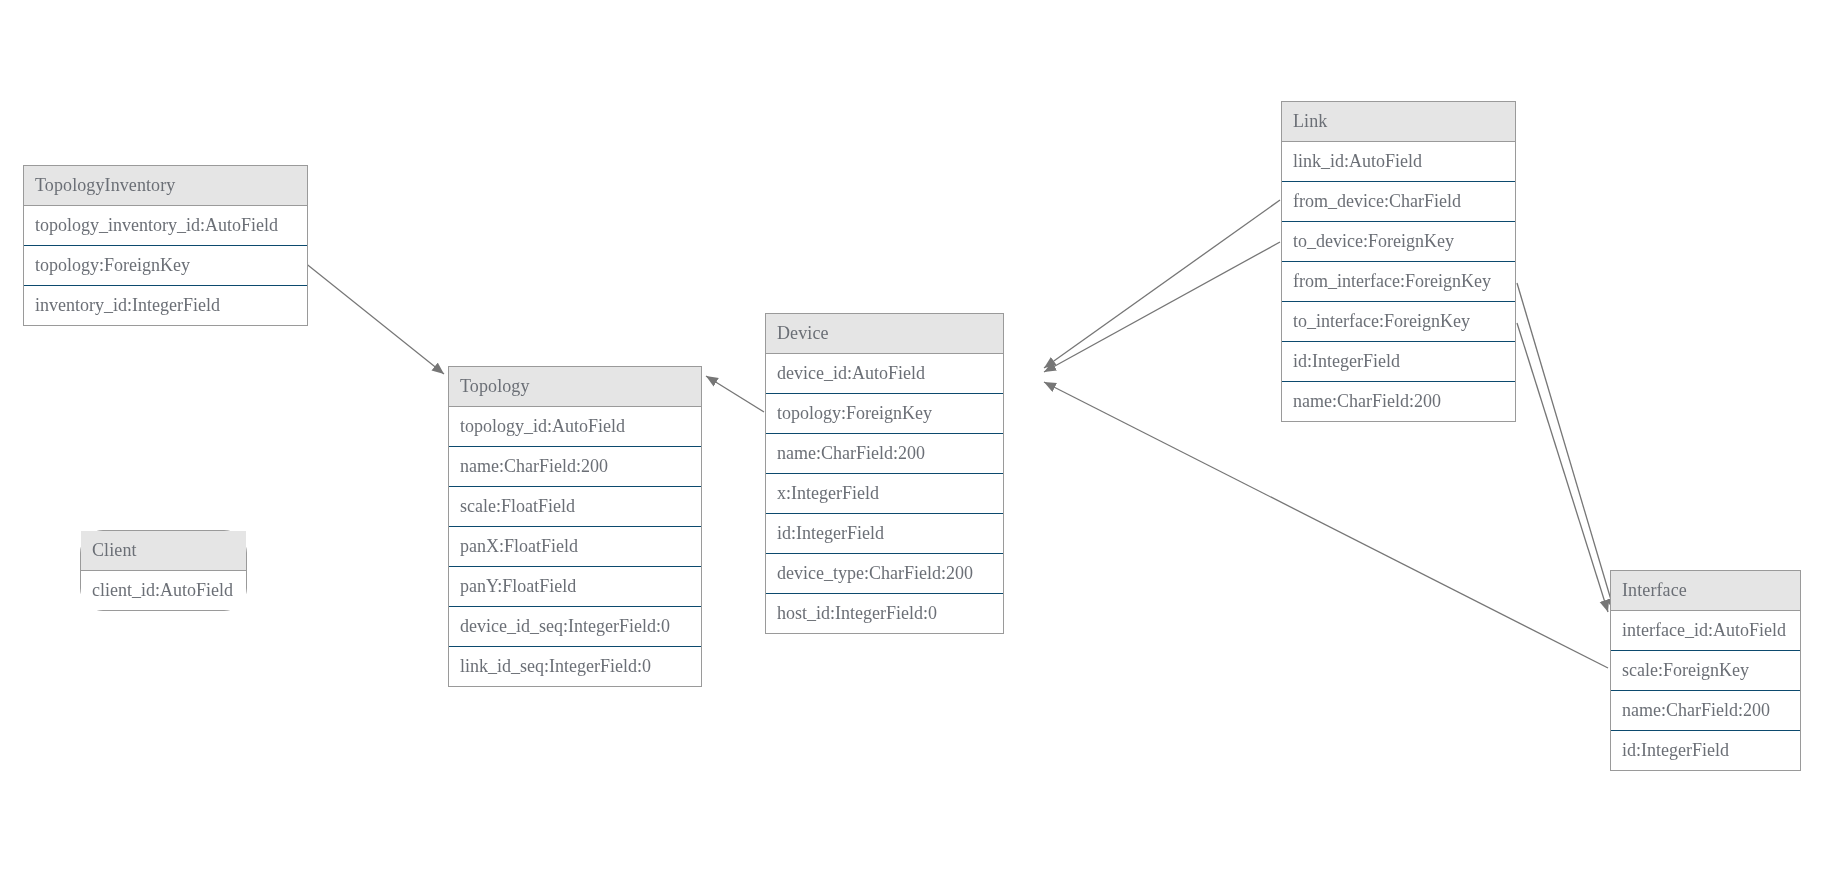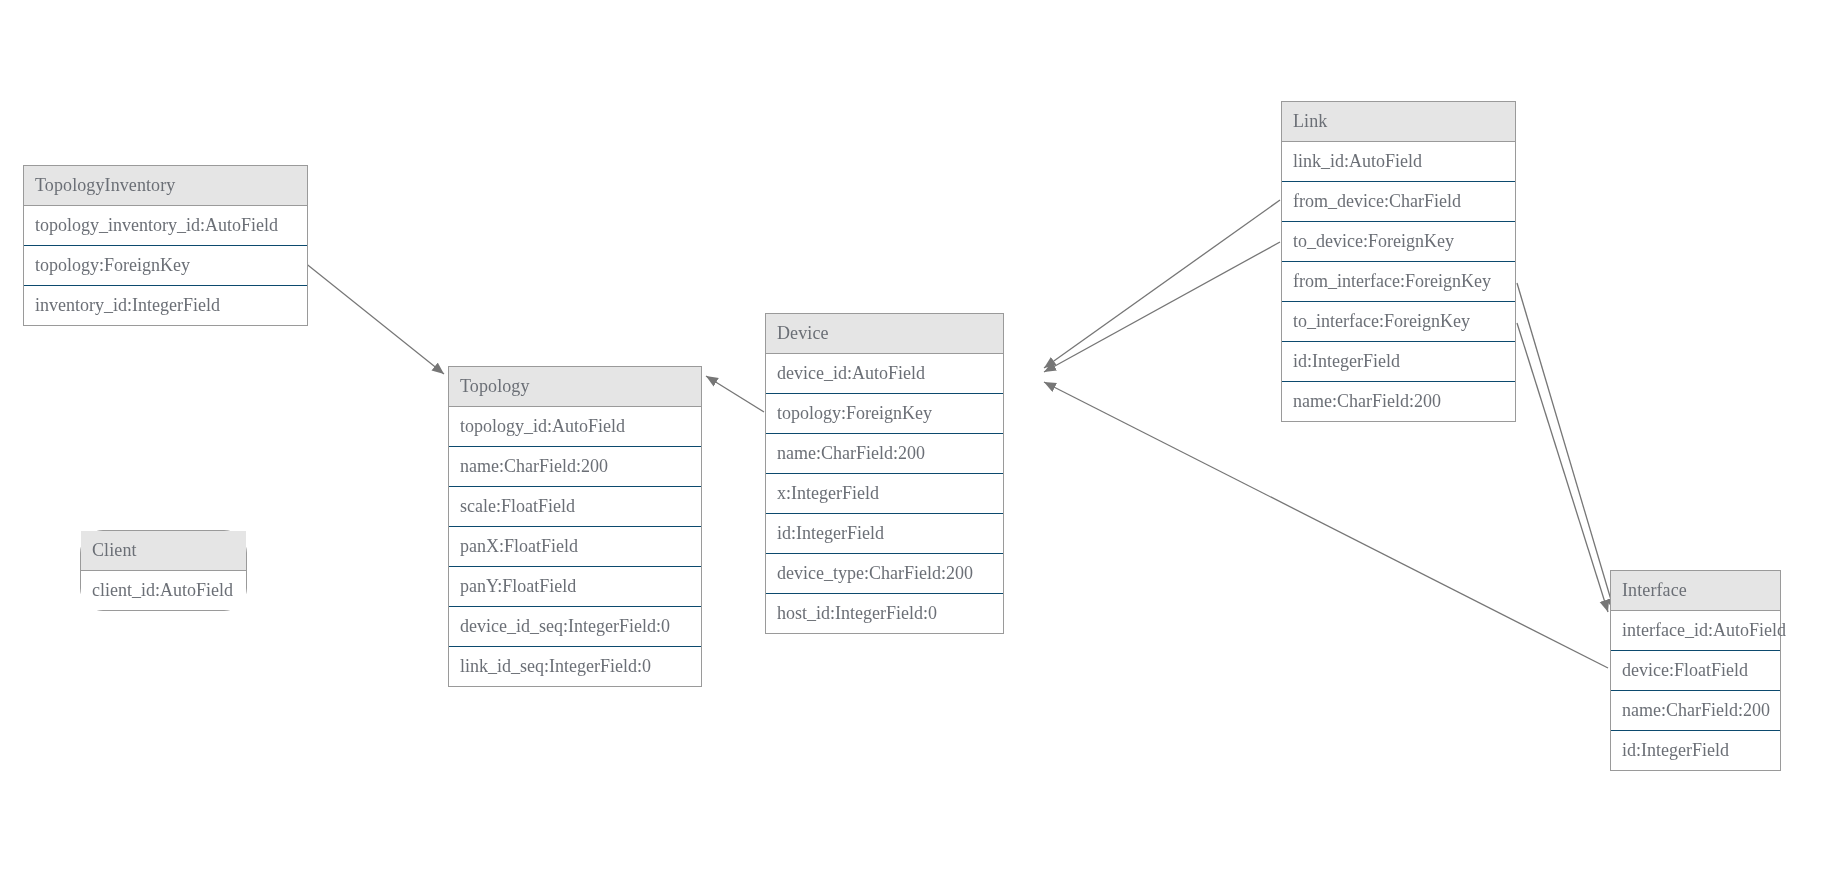--- a/index.html
+++ b/index.html
@@ -133,21 +133,21 @@
     <div class="entity-header">Link</div>
     <div class="entity-row">link_id:AutoField</div>
     <div class="entity-row">from_device:CharField</div>
     <div class="entity-row">to_device:ForeignKey</div>
     <div class="entity-row">from_interface:ForeignKey</div>
     <div class="entity-row">to_interface:ForeignKey</div>
     <div class="entity-row">id:IntegerField</div>
     <div class="entity-row">name:CharField:200</div>
   </div>
 
-  <div class="entity" style="left:1610px; top:570px; width:171px;">
+  <div class="entity" style="left:1610px; top:570px; width:191px;">
     <div class="entity-header">Interface</div>
     <div class="entity-row">interface_id:AutoField</div>
-    <div class="entity-row">device:FloatField</div>
+    <div class="entity-row">scale:ForeignKey</div>
     <div class="entity-row">name:CharField:200</div>
     <div class="entity-row">id:IntegerField</div>
   </div>
 
 </div>
 
 </body></html>

